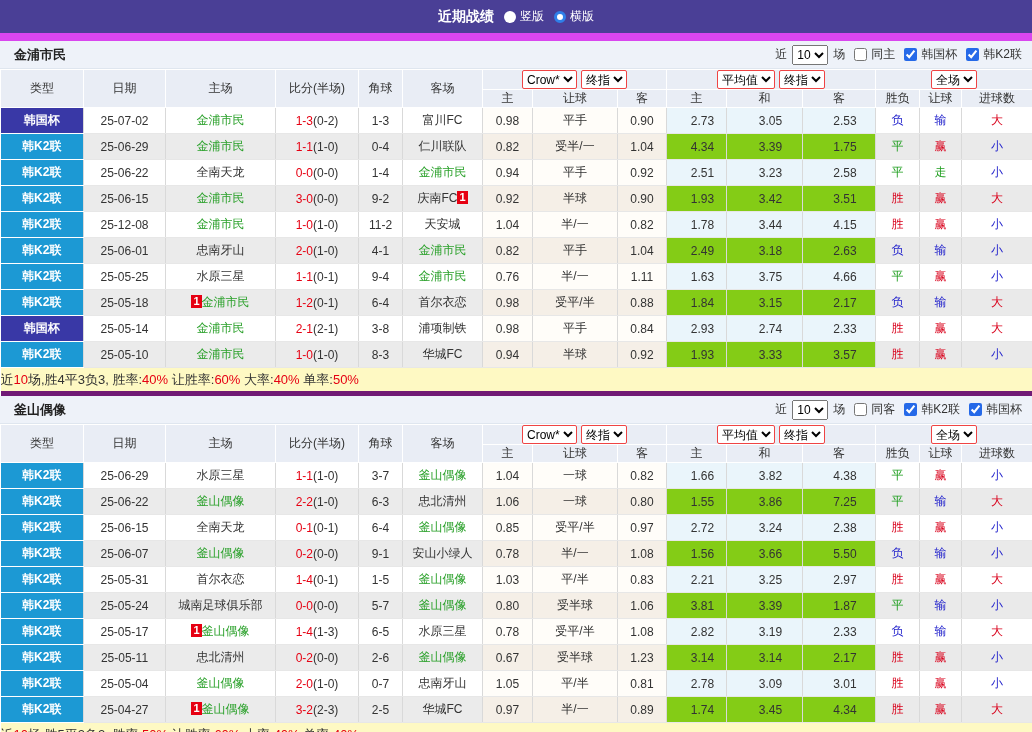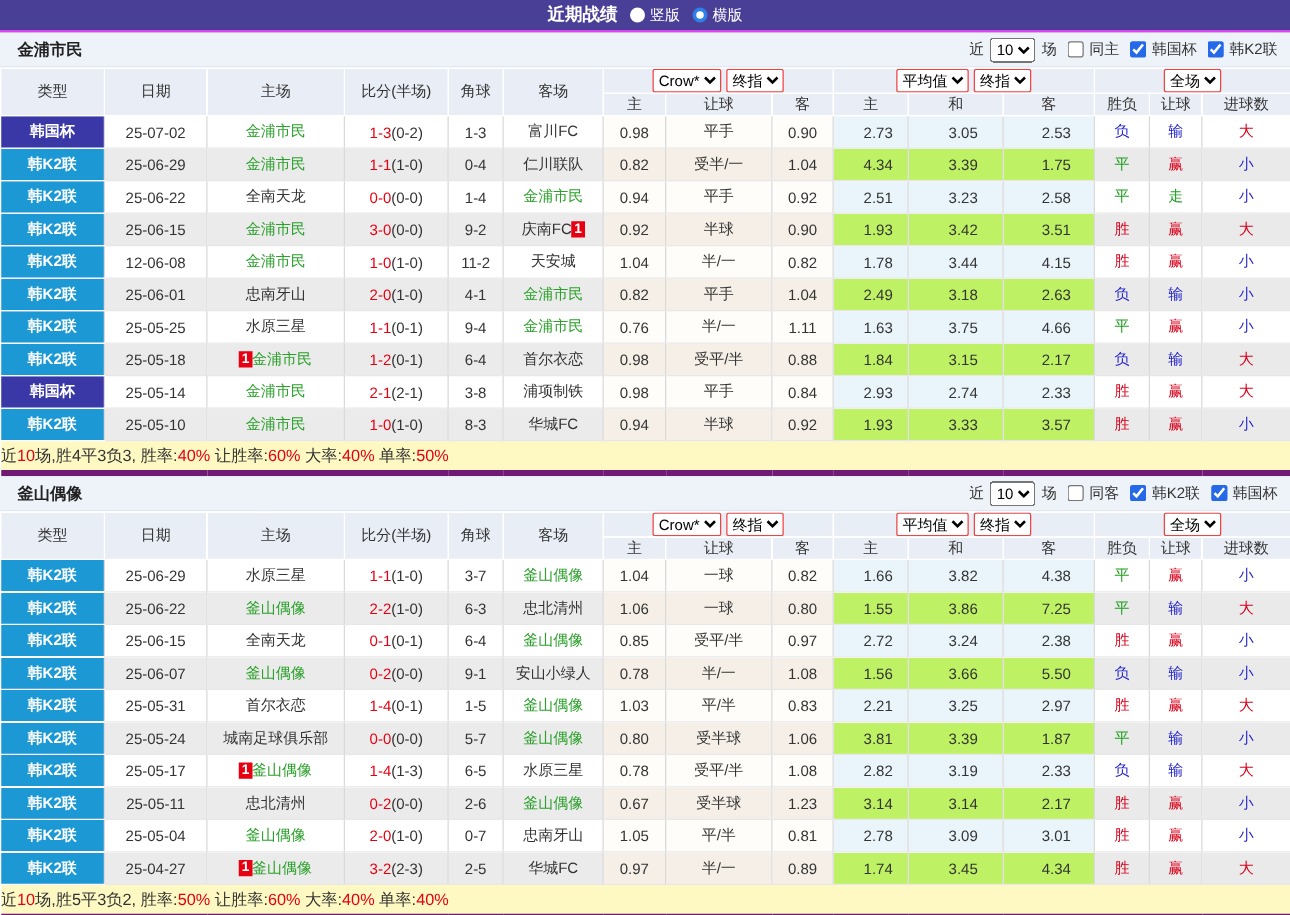--- a/index.html
+++ b/index.html
@@ -1,20 +1,20 @@
 <!DOCTYPE html>
 <html><head>
 <meta charset="utf-8">
 <style>
   * { box-sizing: border-box; margin: 0; padding: 0; }
   html,body { width: 1032px; background: #fff; font-family: "Liberation Sans","DejaVu Sans",sans-serif; }
   .page { width: 1032px; height: 732px; overflow: hidden; background:#fff; }
 
   
-  .topbar { height: 26px; background: #4a3f96; display: flex; align-items: center; justify-content: center; gap: 10px; border-bottom: 2px solid #d946ef; }
+  .topbar { height: 41px; background: #4a3f96; display: flex; align-items: center; justify-content: center; gap: 10px; border-bottom: 8px solid #d946ef; }
   .topbar .title { color: #ffffff; font-weight: bold; font-size: 14px; }
   .radio-wrap { display:flex; align-items:center; gap:4px; color:#fff; font-size:12px; }
   .radio-dot { width: 12px; height: 12px; border-radius: 50%; background: #fff; display:inline-block; }
   .radio-dot.sel { width: 12px; height: 12px; background:#fff; border: 3px solid #2f7fe8; }
 
   
   .section-head { height: 28px; background: #eef2f9; display:flex; align-items:center; justify-content:space-between; padding: 0 10px 0 14px; border-bottom: 1px solid #dfe6ef; }
   .section-head .team { font-size: 13px; font-weight: bold; color: #222; }
   .filters { display:flex; align-items:center; gap:3px; font-size:12px; color:#333; }
   .filters select { font-size: 12px; height: 20px; margin: 0 2px; }
@@ -25,21 +25,21 @@
   thead th { background: #e9edf5; color:#333; font-weight: normal; border: 1px solid #ffffff; }
   thead .selrow th { height: 20px; }
   thead .subrow th { height: 18px; }
   thead select { font-size: 12px; height: 19px; margin: 0 2px; background:#fff; border:1px solid #ef4444; border-radius:2px; }
 
   tbody td { height: 26px; border-right: 1px solid #d9d9d9; border-bottom: 1px solid #e7e7e7; color:#333; }
   tbody tr.r-even td.base  { background: #ebebeb; }
   tbody tr.r-odd  td.base  { background: #ffffff; }
   tbody tr.r-even td.crow  { background: #f5efe7; }
   tbody tr.r-odd  td.crow  { background: #fffdf9; }
-  tbody tr.r-even td.avg   { background: #bef264; padding-left: 12px; }
+  tbody tr.r-even td.avg   { background: #84cc16; padding-left: 12px; }
   tbody tr.r-odd  td.avg   { background: #eaf5fb; padding-left: 12px; }
   tbody tr.r-even td.res   { background: #eaeaea; }
   tbody tr.r-odd  td.res   { background: #ffffff; }
 
   td.type { color:#fff; font-weight:bold; border-bottom: 1px solid #fff; }
   td.type.t-cup { background: #3938a6; }
   td.type.t-k2  { background: #1c99d4; }
 
   .name-green { color: #2ba12b; }
   .score-red  { color: #e60012; }
@@ -195,21 +195,21 @@
               <td class="crow">0.90</td>
               <td class="avg">1.93</td>
               <td class="avg">3.42</td>
               <td class="avg">3.51</td>
               <td class="res"><span class="c-red">胜</span></td>
               <td class="res"><span class="c-red">赢</span></td>
               <td class="res"><span class="c-red">大</span></td>
             </tr>
             <tr class="r-odd">
               <td class="type t-k2">韩K2联</td>
-              <td class="base">12-06-08</td>
+              <td class="base">25-12-08</td>
               <td class="base"><span class="name-green">金浦市民</span></td>
               <td class="base"><span class="score-red">1-0</span><span>(1-0)</span></td>
               <td class="base">11-2</td>
               <td class="base"><span class="">天安城</span></td>
               <td class="crow">1.04</td>
               <td class="crow">半/一</td>
               <td class="crow">0.82</td>
               <td class="avg">1.78</td>
               <td class="avg">3.44</td>
               <td class="avg">4.15</td>

